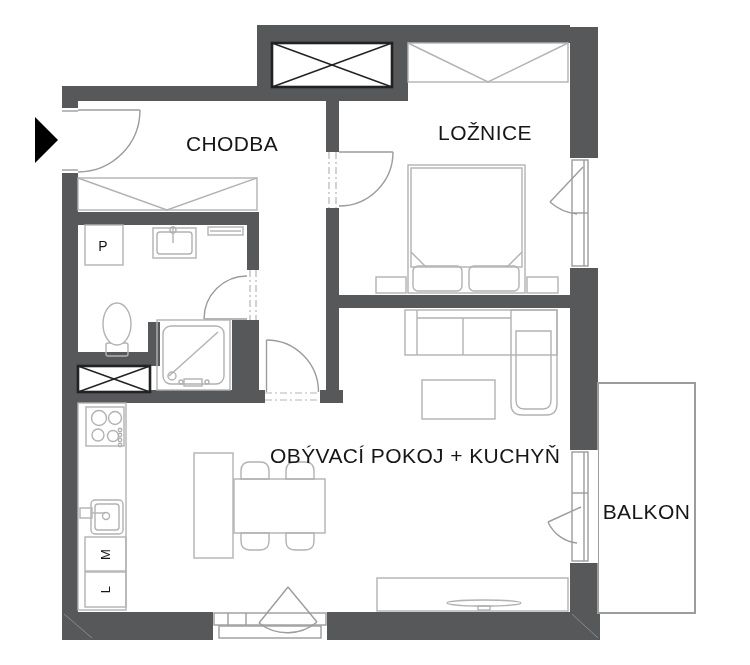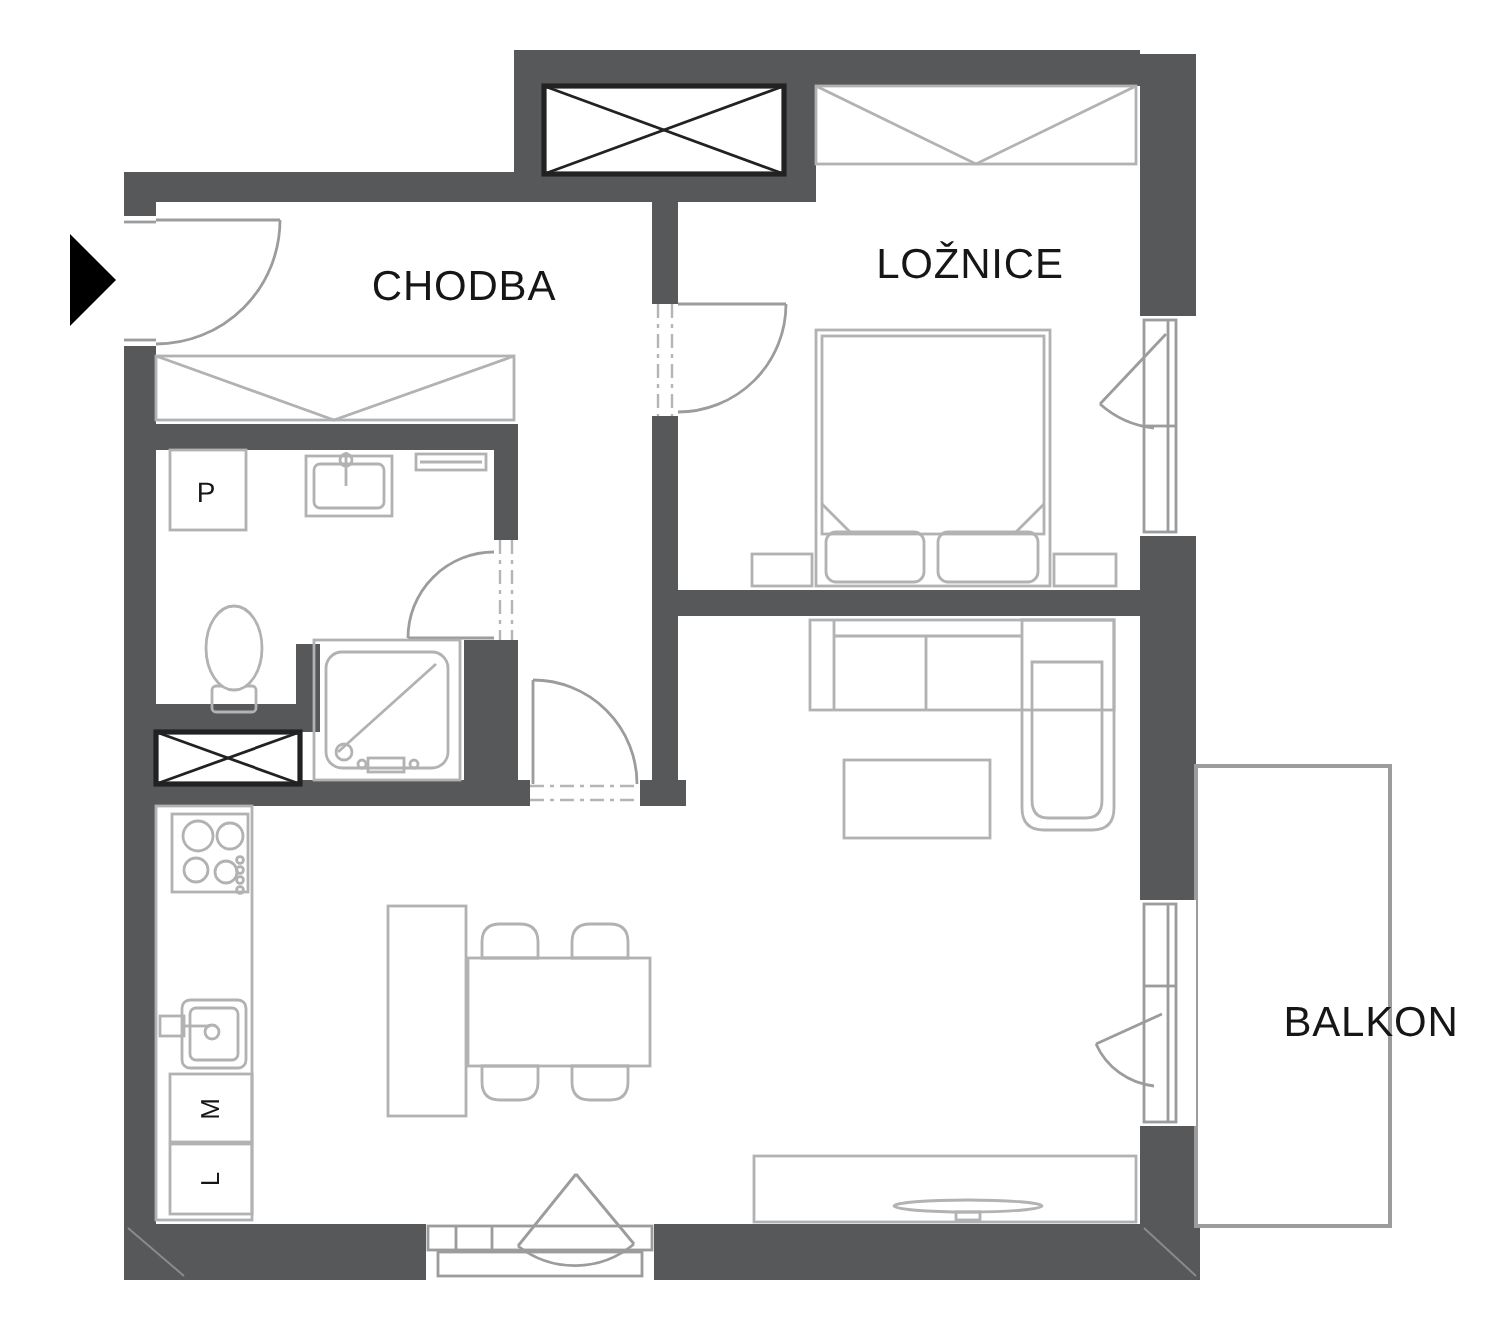--- a/index.html
+++ b/index.html
@@ -221,18 +221,19 @@
     <line class="fur" x1="218" y1="332" x2="169" y2="376"></line>
     <circle class="fur" cx="172" cy="376" r="4"></circle>
     <rect class="fur" x="184" y="379" width="18" height="7"></rect>
     <circle class="fur" cx="181" cy="382" r="2"></circle>
     <circle class="fur" cx="207" cy="382" r="2"></circle>
   </g>
 </svg>
 
   <div class="label" style="left:159px;top:132px;width:146px;">CHODBA</div>
   <div class="label" style="left:435px;top:121px;width:100px;">LOŽNICE</div>
-  <div class="label" style="left:597px;top:500px;width:99px;margin-left:39px;">BALKON</div>
+  <div class="label" style="left:270px;top:444px;width:272px;">OBÝVACÍ POKOJ + KUCHYŇ</div>
+  <div class="label" style="left:597px;top:500px;width:99px;">BALKON</div>
 
   <div class="label small" style="left:95px;top:238px;width:16px;">P</div>
   <div class="label small rot" style="left:98px;top:547px;width:14px;">M</div>
   <div class="label small rot" style="left:98px;top:582px;width:14px;">L</div>
 </div>
 
 </body></html>

